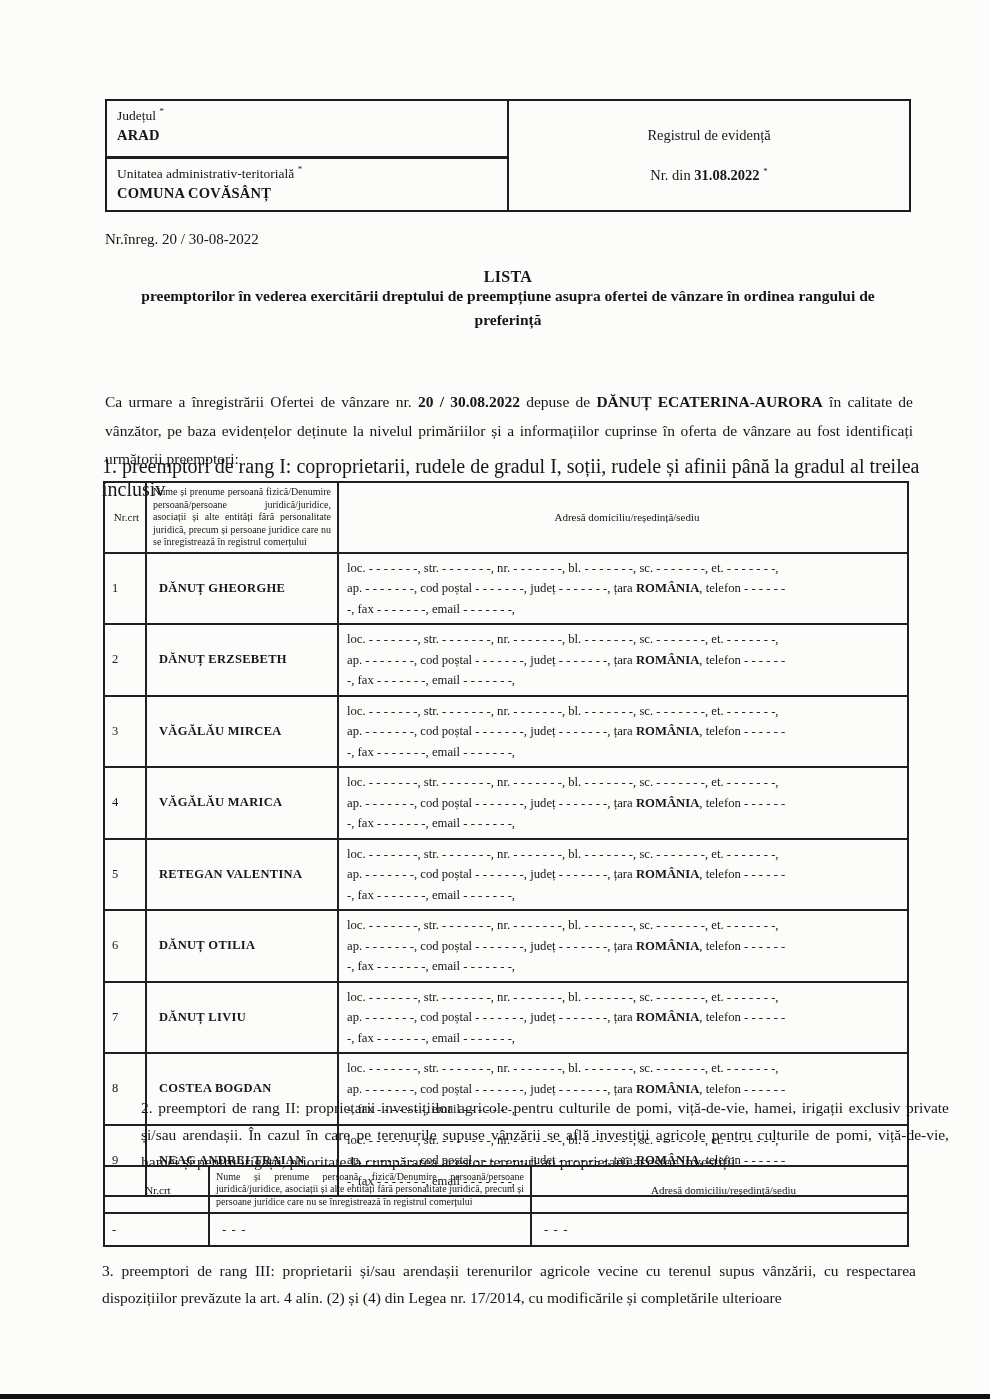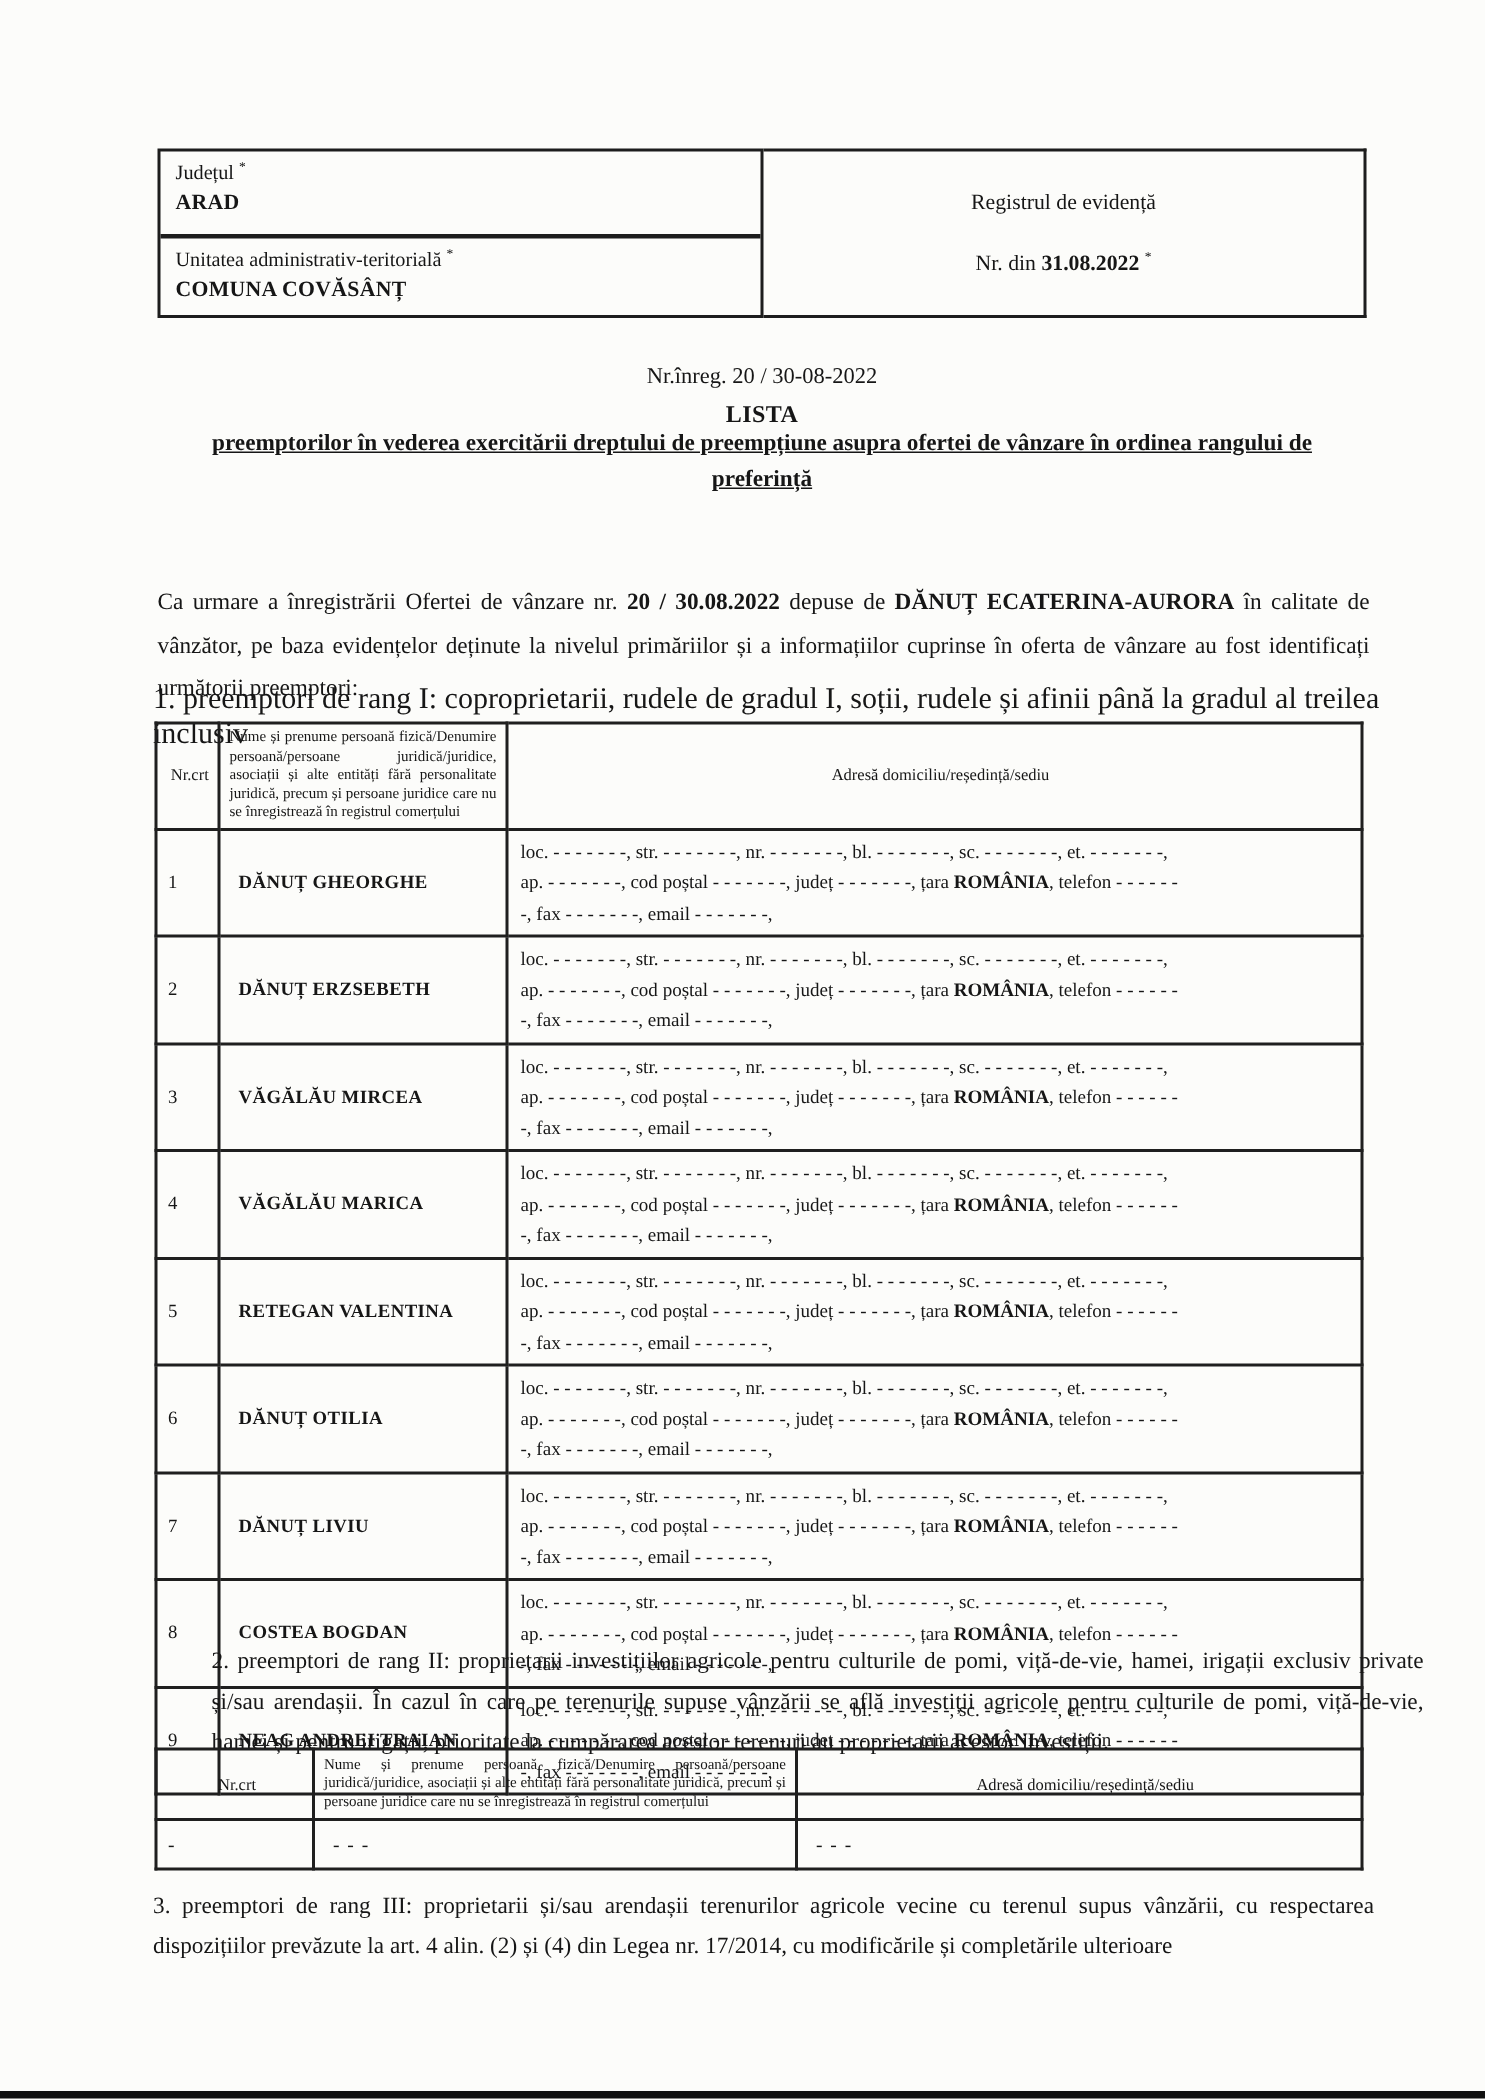--- a/index.html
+++ b/index.html
@@ -22,23 +22,23 @@
   .hlabel { font-size:13.5px; }
   .hvalue { font-weight:bold; font-size:14.5px; margin-top:3px; letter-spacing:.2px; }
   .sup { font-size:9px; vertical-align:super; }
   .box-right { flex:1; border:2px solid #1d1d1d; border-left:none; box-sizing:border-box;
                display:flex; flex-direction:column; justify-content:center; align-items:center; gap:22px; }
   .reg-label { font-size:14.5px; }
   .reg-nr { font-size:14.5px; }
   .bold { font-weight:bold; }
 
   
-  .reg-line { position:absolute; top:231px; left:105px; width:806px; text-align:center; font-size:15px;margin-top:12px; }
+  .reg-line { position:absolute; top:231px; left:105px; width:806px; text-align:left; font-size:15px; }
   .lista-heading { position:absolute; top:268px; left:105px; width:806px; text-align:center; font-weight:bold; font-size:16px; letter-spacing:.3px; }
-  .subtitle { position:absolute; top:284px; left:90px; width:836px; text-align:center; font-weight:bold; font-size:15.5px; line-height:24px;text-decoration:underline; }
+  .subtitle { position:absolute; top:284px; left:90px; width:836px; text-align:center; font-weight:bold; font-size:15.5px; line-height:24px; }
 
   
   .para { font-size:15.5px; line-height:28.5px; text-align:justify; }
   .intro { position:absolute; top:388px; left:105px; width:808px; }
   .rank1-line { position:absolute; top:455px; left:102px; width:820px; font-size:20px; }
   .rank2-para { position:absolute; top:1094px; left:105px; width:808px; line-height:27px;padding-left:36px; }
   .rank3-para { position:absolute; top:1257px; left:102px; width:814px; line-height:27px; }
 
   
   table { border-collapse:collapse; table-layout:fixed; }

